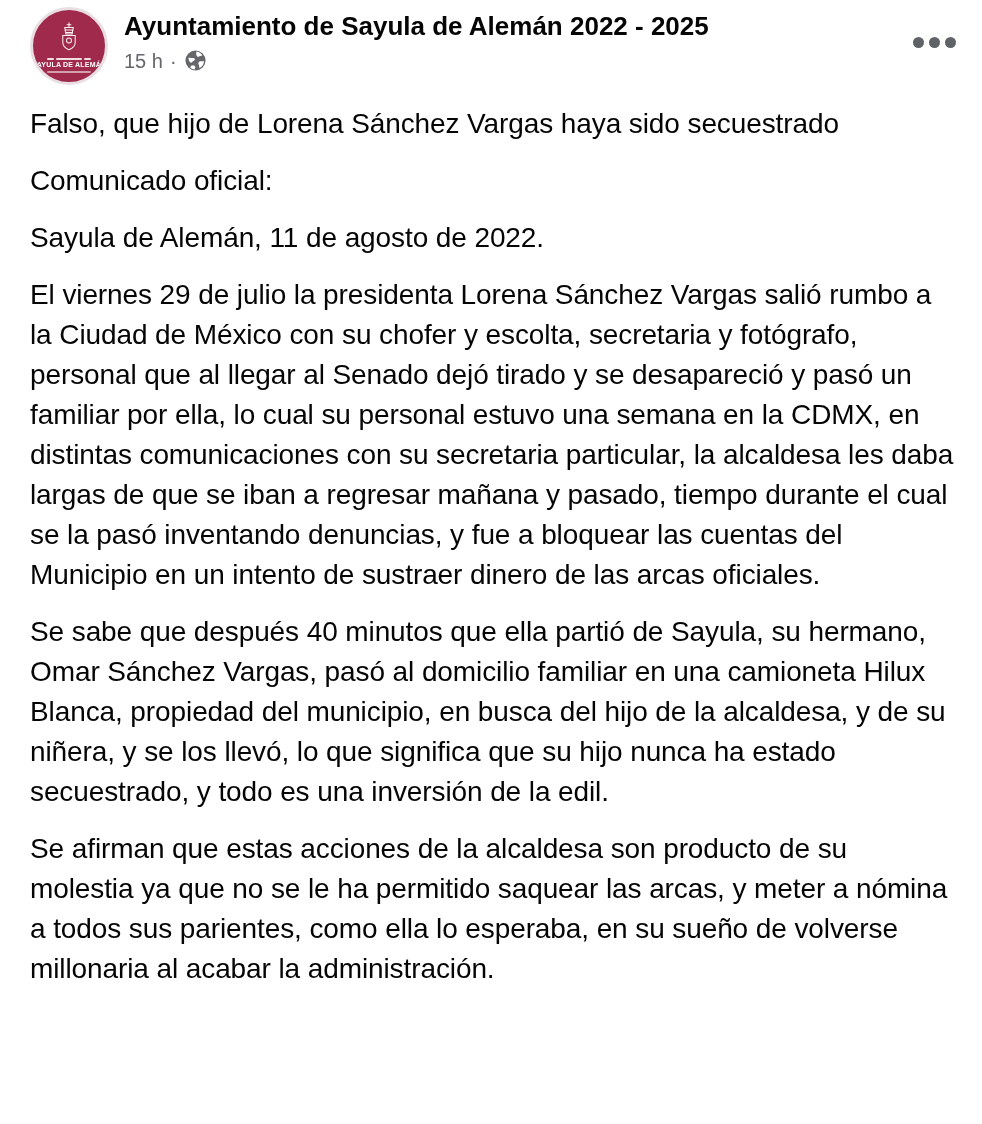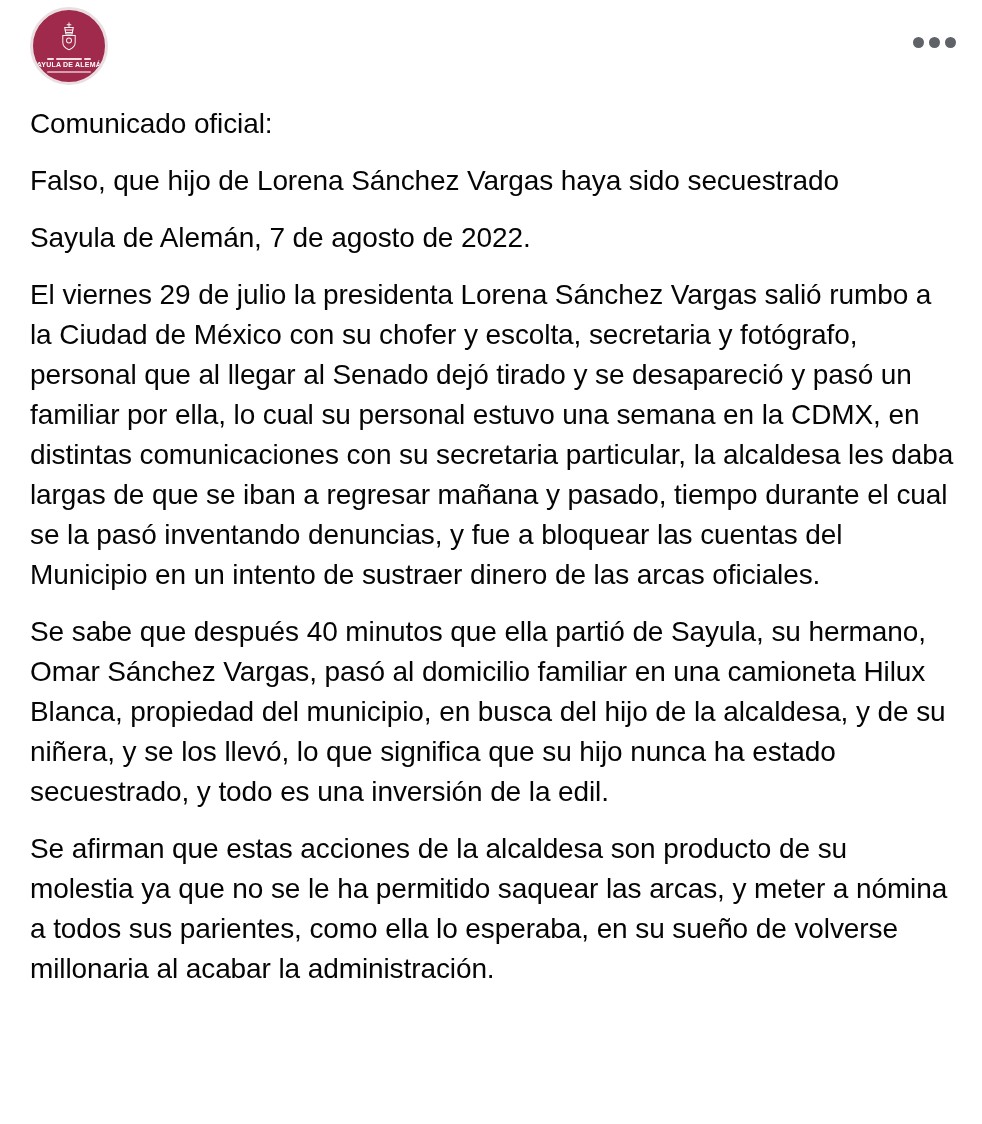--- a/index.html
+++ b/index.html
@@ -107,31 +107,45 @@
       </svg>
       <span class="tiny-bar-row">
         <i class="b1"></i>
           <i class="b2"></i>
           <i class="b3"></i>
       </span>
       <span class="org-name">SAYULA DE ALEMÁN</span>
       <span class="tagline-bar"></span>
     </div>
 
+    <div class="header-meta">
+      <a class="page-name">Ayuntamiento de Sayula de Alemán 2022 - 2025</a>
+      <div class="sub-row">
+        <span class="timestamp">15 h</span>
+        <span class="dot-sep">·</span>
+        <svg class="globe-icon" width="23" height="23" viewBox="0 0 24 24">
+          <circle cx="12" cy="12" r="10.5" fill="currentColor"></circle>
+          <path d="M4.8 9.2c2-.6 3.2.5 4.7.2 1.6-.3 2.2.9 1.6 2.1-.4 1-2 .9-2.5 2.1-.4 1-2.1.7-2.7-.4-.6-1.1-1.5-2.8-1.1-4z" fill="#ffffff"></path>
+          <path d="M13.3 2.6c2.2.3 4.6 1.9 5.8 3.9-.9 1.1-2.4.3-3.2 1.2-.9.9-2.5.4-2.8-.9-.3-1.2-.9-2.9.2-4.2z" fill="#ffffff"></path>
+          <path d="M16.2 13.1c1.3-.7 3.2.2 4.7-.7-.2 3-1.9 6-4.5 7.5-1.1-.9-.2-2.4-1-3.4-.8-1-.5-2.8.8-3.4z" fill="#ffffff"></path>
+          <path d="M8.3 16.9c1.1.5 2.8 0 3.4 1.3.5 1.1-.6 1.9-.5 3.2-1.7-.2-3.4-1-4.7-2.2.4-.9.8-1.9 1.8-2.3z" fill="#ffffff"></path>
+        </svg>
+      </div>
+    </div>
 
     <button class="options-btn" aria-label="Options">
       <i></i>
       <i></i>
       <i></i>
     </button>
 
   </header>
 
   <section class="post-body">
+    <p>Falso, que hijo de Lorena Sánchez Vargas haya sido secuestrado</p>
     <p>Comunicado oficial:</p>
-    <p>Falso, que hijo de Lorena Sánchez Vargas haya sido secuestrado</p>
-    <p>Sayula de Alemán, 7 de agosto de 2022.</p>
+    <p>Sayula de Alemán, 11 de agosto de 2022.</p>
     <p>El viernes 29 de julio la presidenta Lorena Sánchez Vargas salió rumbo a la Ciudad de México con su chofer y escolta, secretaria y fotógrafo, personal que al llegar al Senado dejó tirado y se desapareció y pasó un familiar por ella, lo cual su personal estuvo una semana en la CDMX, en distintas comunicaciones con su secretaria particular, la alcaldesa les daba largas de que se iban a regresar mañana y pasado, tiempo durante el cual se la pasó inventando denuncias, y fue a bloquear las cuentas del Municipio en un intento de sustraer dinero de las arcas oficiales.</p>
     <p>Se sabe que después 40 minutos que ella partió de Sayula, su hermano, Omar Sánchez Vargas, pasó al domicilio familiar en una camioneta Hilux Blanca, propiedad del municipio, en busca del hijo de la alcaldesa, y de su niñera, y se los llevó, lo que significa que su hijo nunca ha estado secuestrado, y todo es una inversión de la edil.</p>
     <p>Se afirman que estas acciones de la alcaldesa son producto de su molestia ya que no se le ha permitido saquear las arcas, y meter a nómina a todos sus parientes, como ella lo esperaba, en su sueño de volverse millonaria al acabar la administración.</p>
   </section>
 
 </article>
 
 </body></html>

